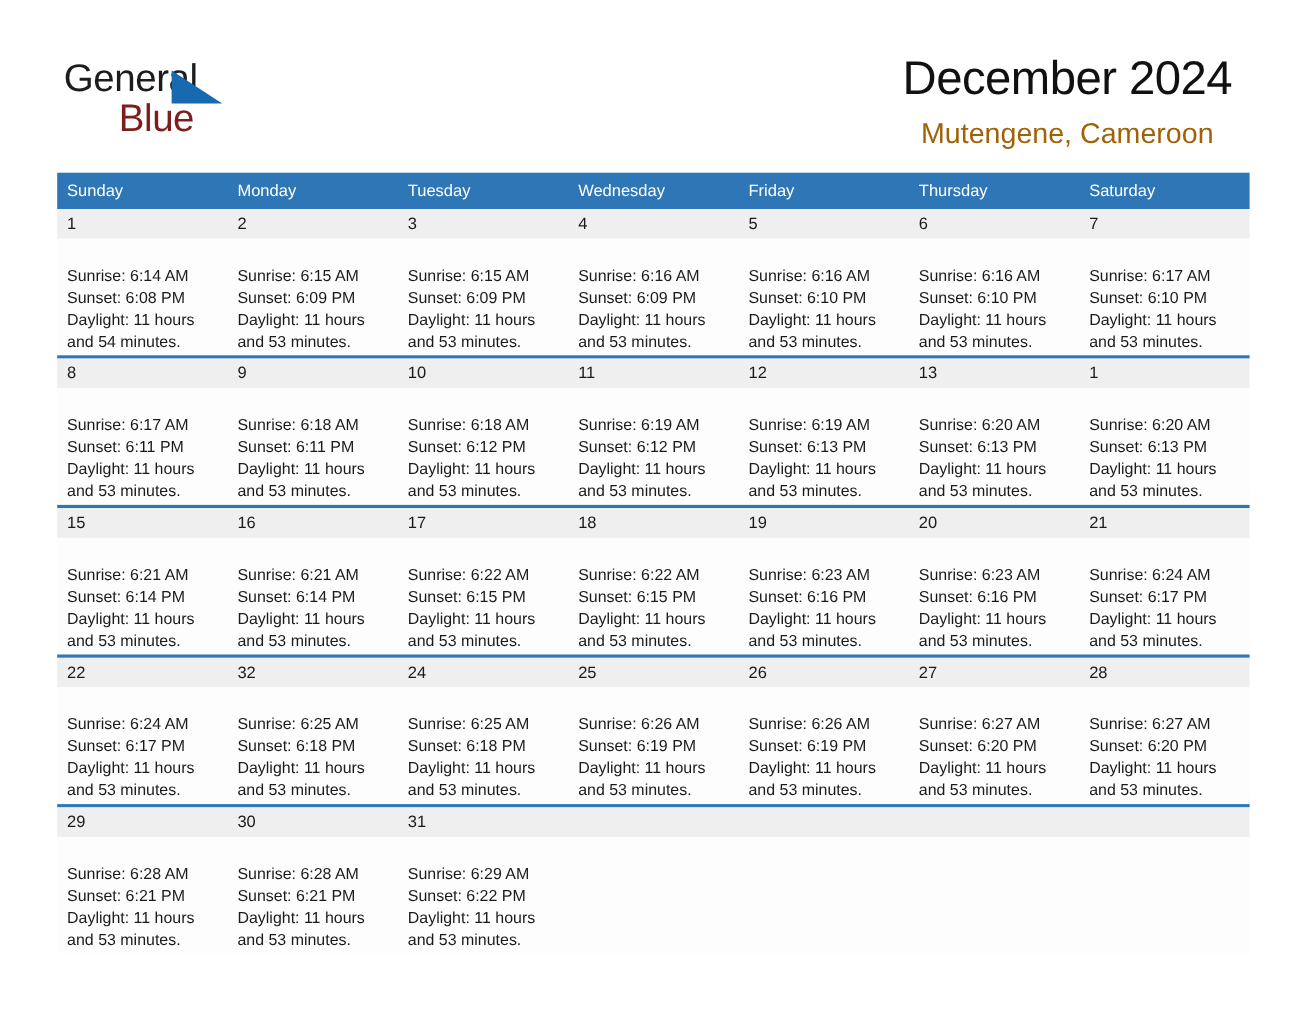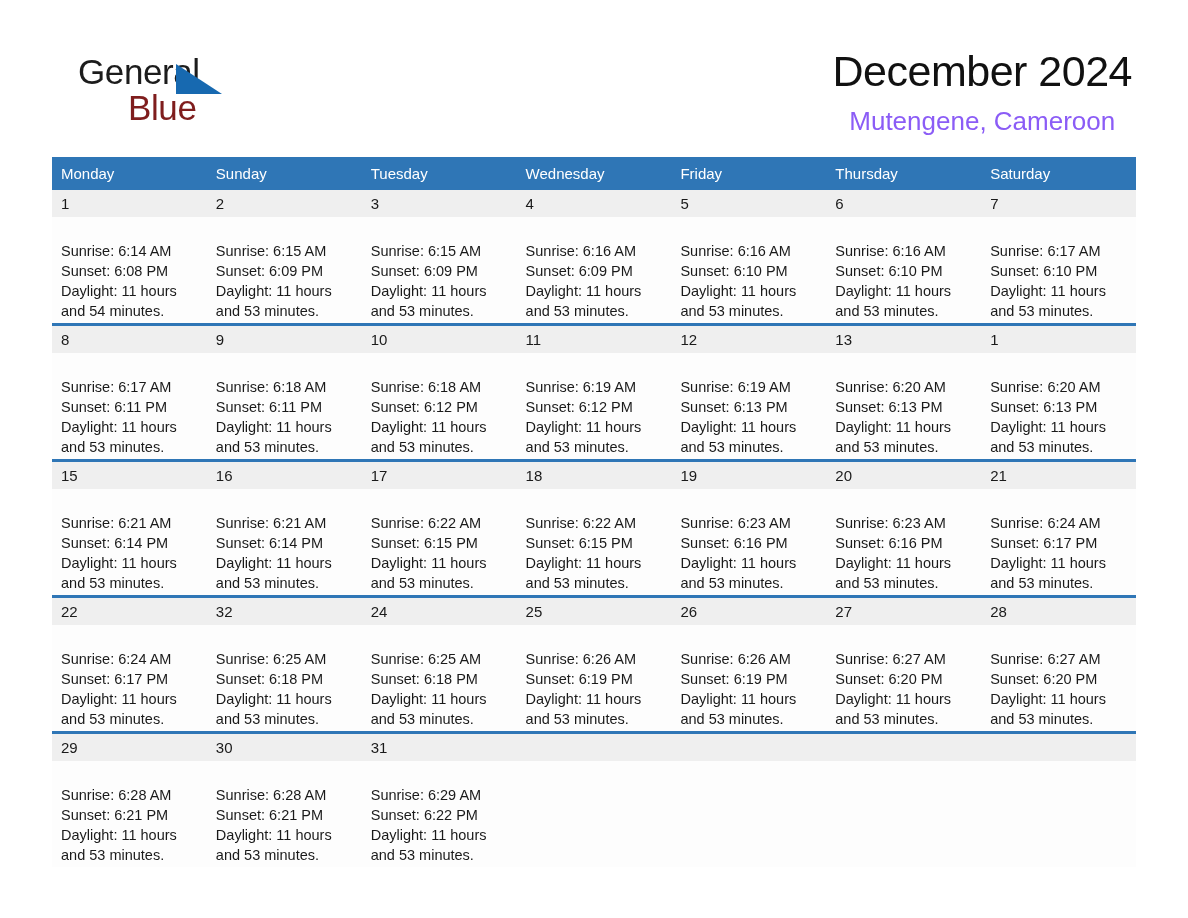--- a/index.html
+++ b/index.html
@@ -18,24 +18,23 @@
     position: relative;
     width: 1188px;
     height: 918px;
     box-sizing: border-box;
   }
 
   
   .top-bar {
     position: absolute;
     left: 52px;
-    right: 56px;
+    right: 68px;
     top: 44px;
     height: 100px;
-    margin-left: 20px;
   }
   .brand {
     position: absolute;
     left: 6px;
     top: 8px;
     width: 260px;
     height: 80px;
   }
   .brand-general {
     position: absolute;
@@ -78,21 +77,21 @@
     font-weight: 400;
     color: #111111;
     letter-spacing: -0.5px;
     white-space: nowrap;
   }
   .location {
     margin-top: 8px;
     font-size: 26px;
     line-height: 30px;
     font-weight: 400;
-    color: #8b5cf6;
+    color: #a16207;
     white-space: nowrap;
   }
 
   
   .calendar {
     position: absolute;
     left: 52px;
     top: 157px;
     width: 1084px;
   }
@@ -170,22 +169,22 @@
     <div class="title-wrap">
       <div class="month-title">December 2024</div>
       <div class="location">Mutengene, Cameroon</div>
     </div>
 
   </div>
 
   <div class="calendar">
 
     <div class="cal-head">
+      <div class="dow">Sunday</div>
       <div class="dow">Monday</div>
-      <div class="dow">Sunday</div>
       <div class="dow">Tuesday</div>
       <div class="dow">Wednesday</div>
       <div class="dow">Friday</div>
       <div class="dow">Thursday</div>
       <div class="dow">Saturday</div>
     </div>
 
     <div class="week">
       <div class="week-rule week-top-rule"></div>
       <div class="date-band">

